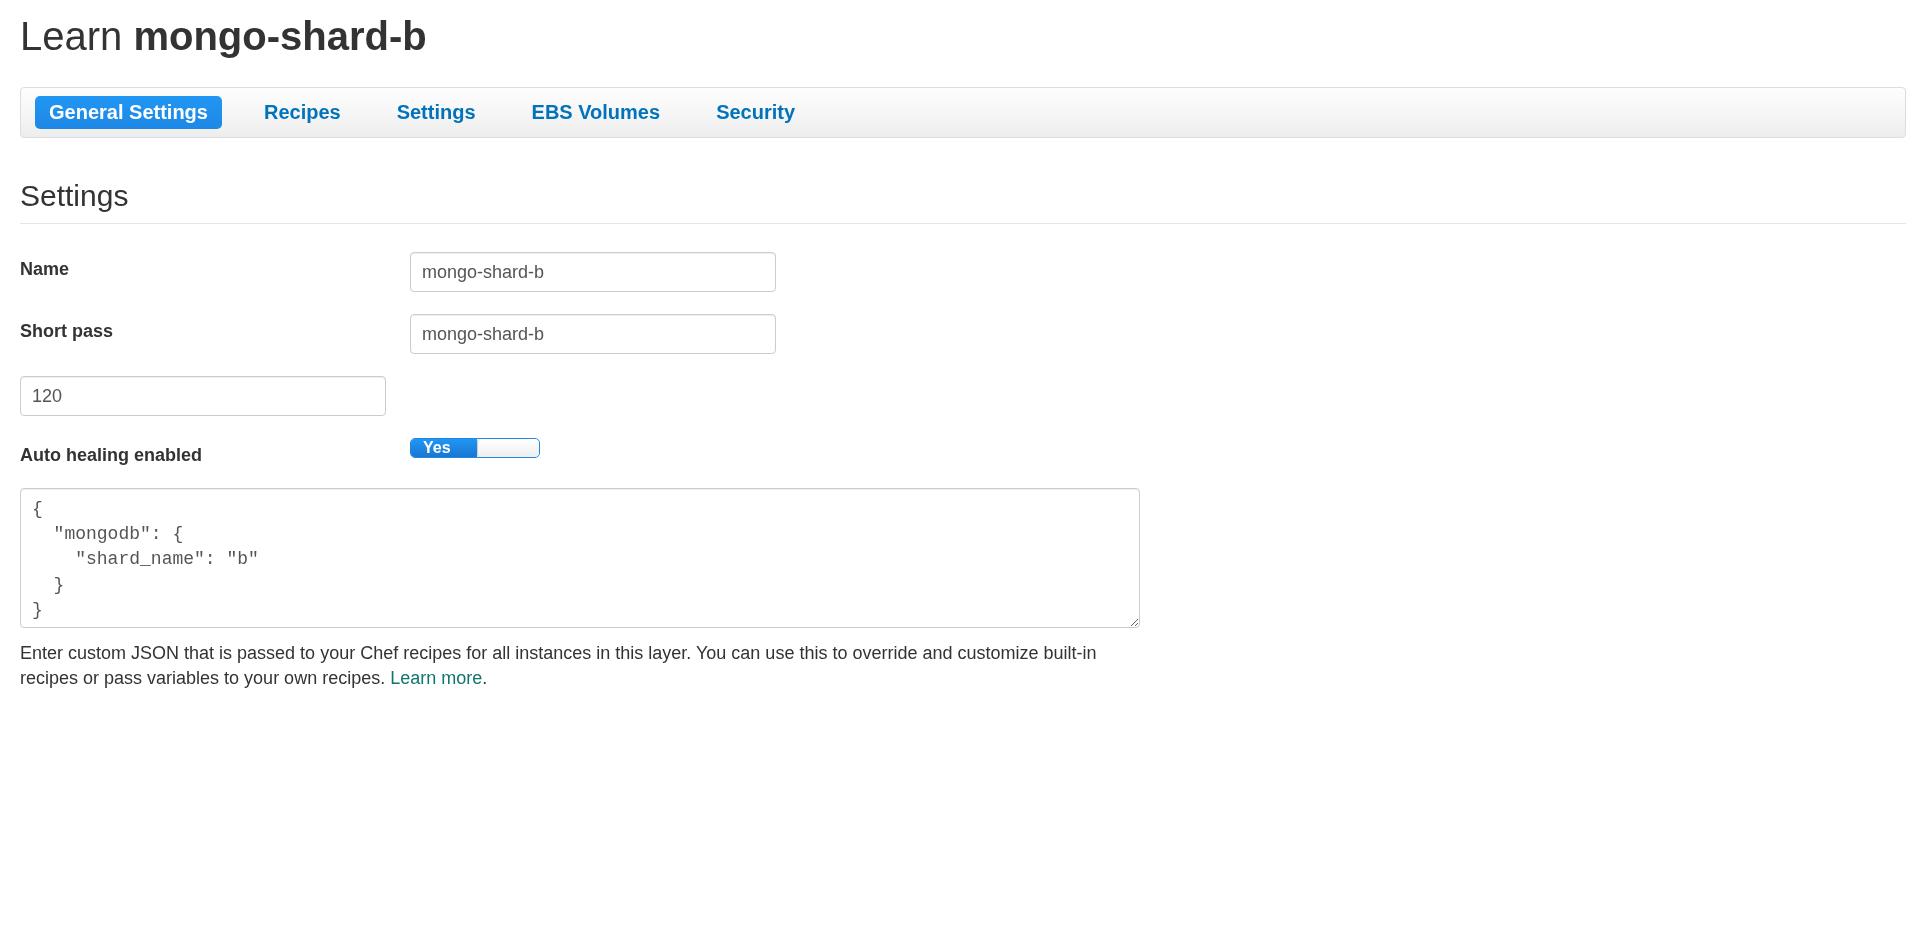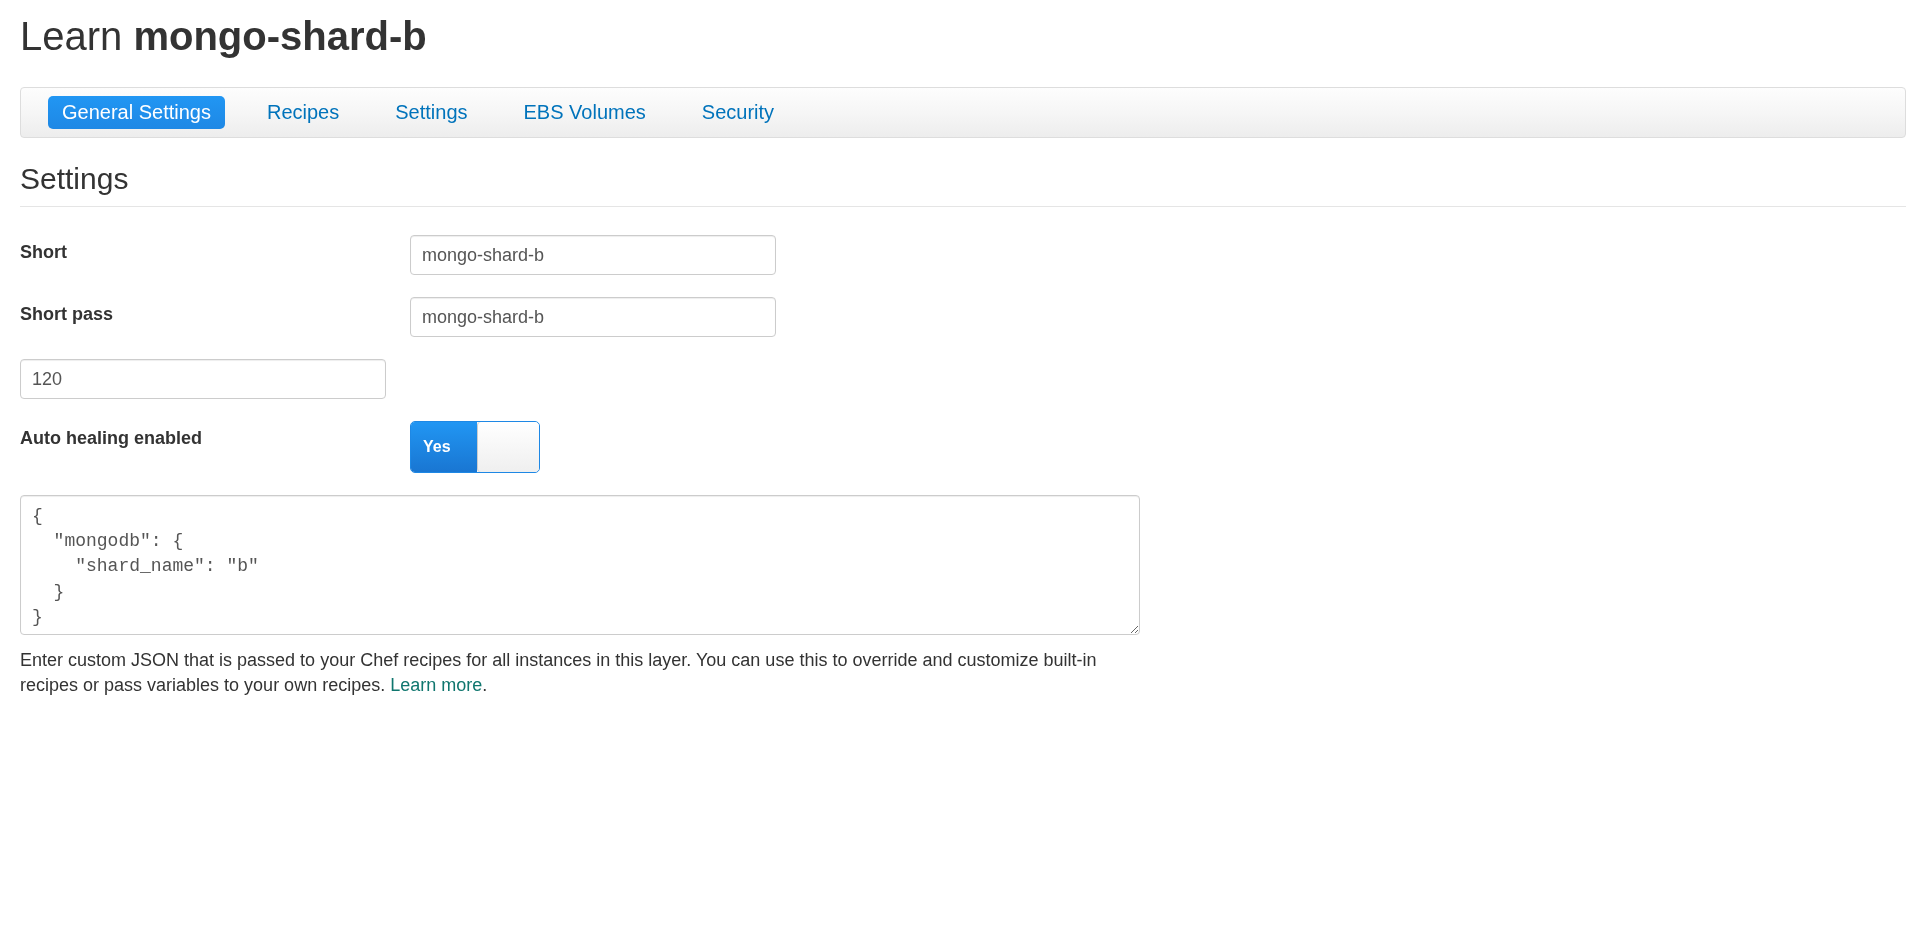--- a/index.html
+++ b/index.html
@@ -17,25 +17,26 @@
       margin-bottom: 28px;
     }
     .page-title .bold {
       font-weight: 700;
       color: #333;
     }
     .tab-bar {
       background: linear-gradient(to bottom, #fdfdfd 0%, #f6f6f6 50%, #ededed 100%);
       border: 1px solid #ddd;
       border-radius: 4px;
-      padding: 8px 27px;
-      margin-bottom: 24px;
+      padding: 8px 14px;
+      margin-bottom: 41px;
       display: flex;
       gap: 28px;
       align-items: center;
+      font-weight: bold;
     }
     .tab {
       font-size: 20px;
       color: #0073bb;
       padding: 5px 14px;
       border-radius: 5px;
       cursor: pointer;
       text-decoration: none;
     }
     .tab.active {
@@ -76,21 +77,21 @@
       font-size: 18px;
       color: #555;
       padding: 6px 11px;
       border: 1px solid #ccc;
       border-radius: 4px;
       box-shadow: inset 0 1px 1px rgba(0,0,0,.07);
     }
     .toggle {
       display: inline-flex;
       width: 130px;
-      height: 52px;
+      height: 20px;
       border: 1px solid #1e88e5;
       border-radius: 5px;
       overflow: hidden;
       cursor: pointer;
       background: #f5f5f5;
     }
     .toggle .on {
       flex: 1;
       background: linear-gradient(to bottom, #2196f3 0%, #1976d2 100%);
       color: #fff;
@@ -145,21 +146,21 @@
   <a class="tab">Recipes</a>
   <a class="tab">Settings</a>
   <a class="tab">EBS Volumes</a>
   <a class="tab">Security</a>
 </div>
 
 <h2 class="section-title">Settings</h2>
 <hr class="section-divider">
 
 <div class="form-row">
-  <div class="form-label">Short</div>
+  <div class="form-label">Name</div>
   <div class="form-control">
     <input type="text" value="mongo-shard-b" style="">
   </div>
 </div>
 
 <div class="form-row">
   <div class="form-label">Short pass</div>
   <div class="form-control">
     <input type="text" value="mongo-shard-b" style="">
   </div>

